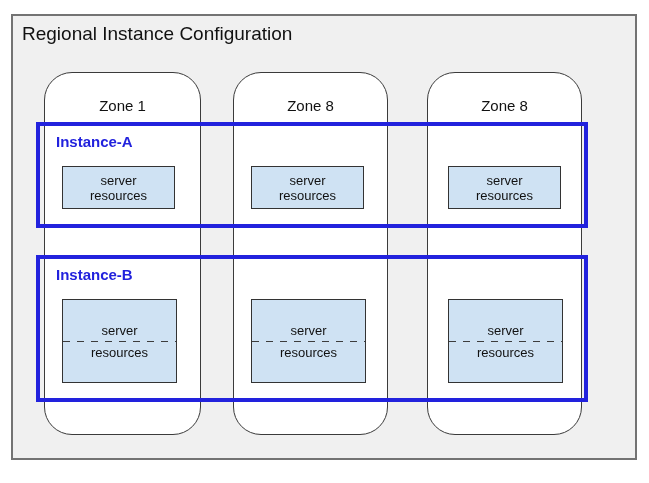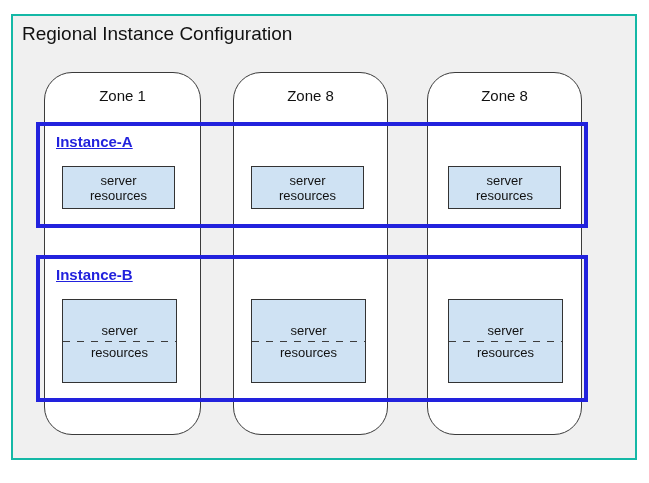--- a/index.html
+++ b/index.html
@@ -15,21 +15,21 @@
     background: #ffffff;
     overflow: hidden;
   }
   .frame {
     position: absolute;
     left: 11px;
     top: 14px;
     width: 626px;
     height: 446px;
     box-sizing: border-box;
-    border: 2px solid #14b8a6;
+    border: 2px solid #737373;
     background: #f0f0f0;
   }
   .title {
     position: absolute;
     left: 9px;
     top: 7px;
     font-size: 19px;
     color: #111111;
     white-space: nowrap;
   }
@@ -39,21 +39,21 @@
     height: 363px;
     box-sizing: border-box;
     background: #ffffff;
     border: 1px solid #3b3b3b;
     border-radius: 28px;
   }
   .zone-1 { left: 31px;  width: 157px; }
   .zone-2 { left: 220px; width: 155px; }
   .zone-3 { left: 414px; width: 155px; }
   .zone-label {
-    padding-top: 14px;
+    padding-top: 24px;
     text-align: center;
     font-size: 15px;
     color: #111111;
   }
   .instance {
     position: absolute;
     left: 23px;
     width: 552px;
     box-sizing: border-box;
     border: 4px solid #2222dd;
@@ -62,21 +62,20 @@
   .instance-a { top: 106px; height: 106px; }
   .instance-b { top: 239px; height: 147px; }
   .instance-label {
     position: absolute;
     left: 16px;
     top: 7px;
     font-size: 15px;
     font-weight: bold;
     color: #2222dd;
     white-space: nowrap;
-    text-decoration: underline;
   }
   .server-box {
     position: absolute;
     box-sizing: border-box;
     background: #cfe2f3;
     border: 1px solid #333333;
     display: flex;
     flex-direction: column;
     align-items: center;
     justify-content: center;

